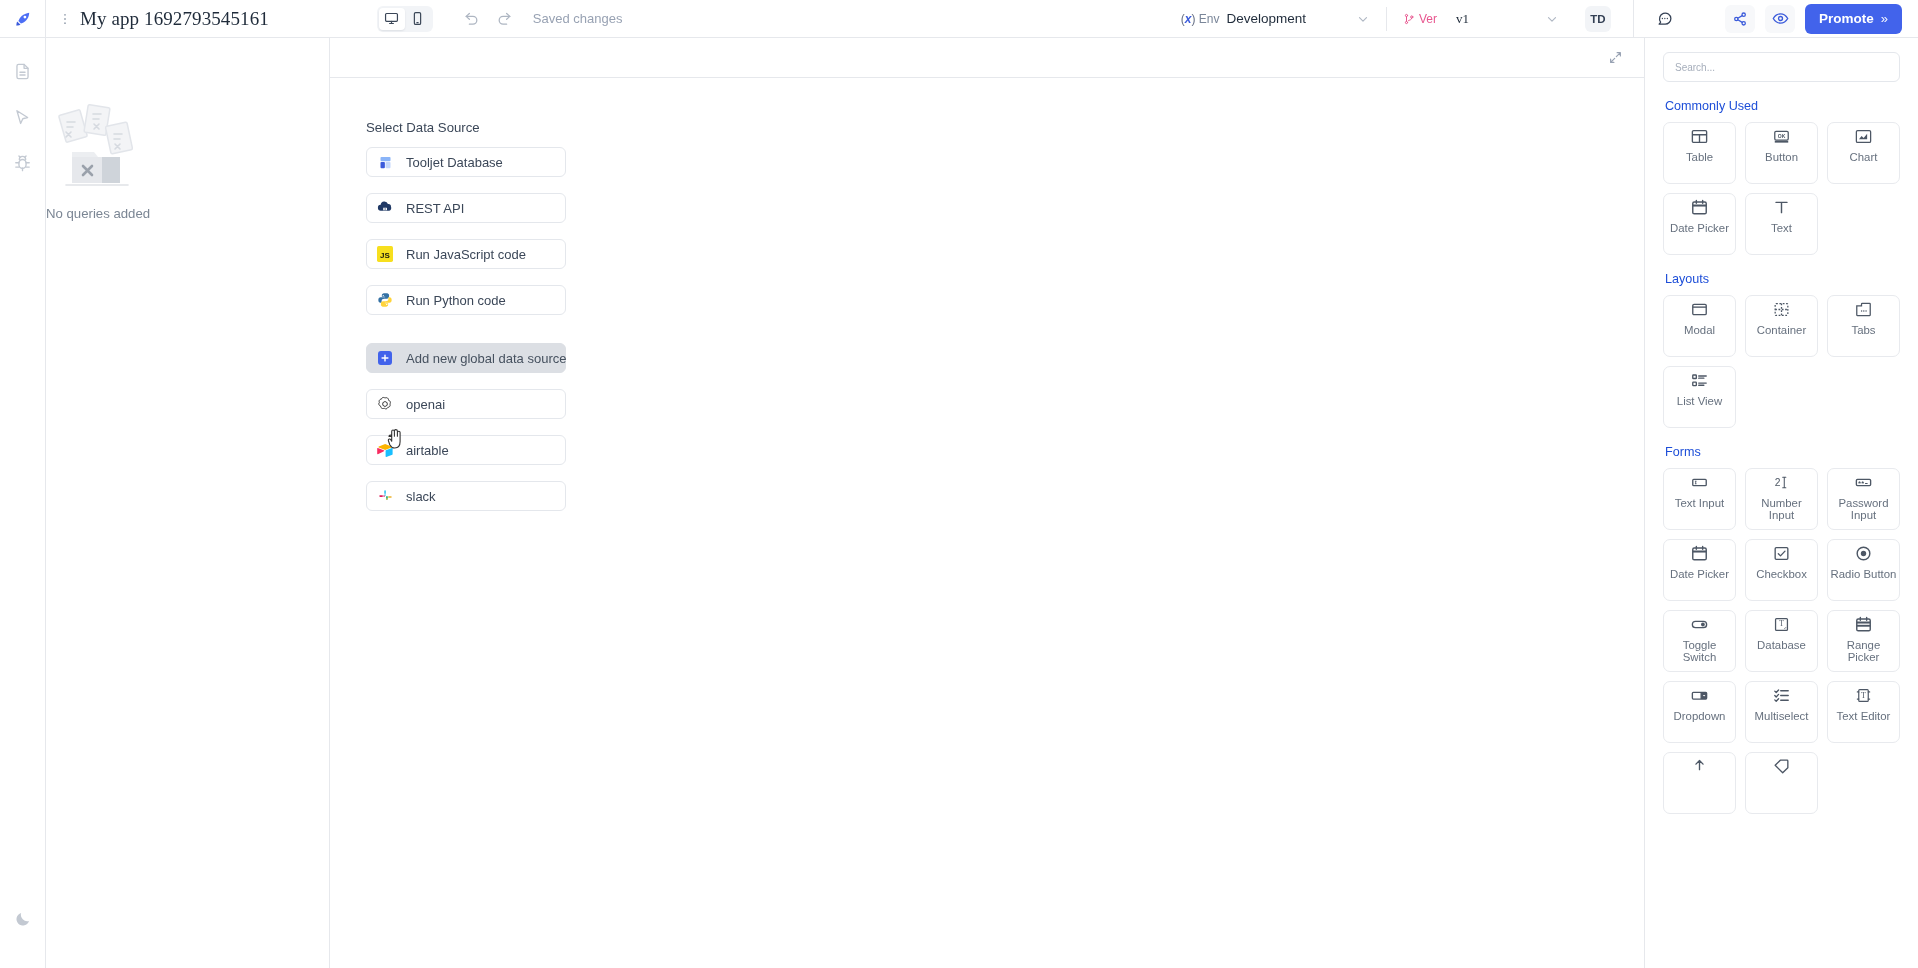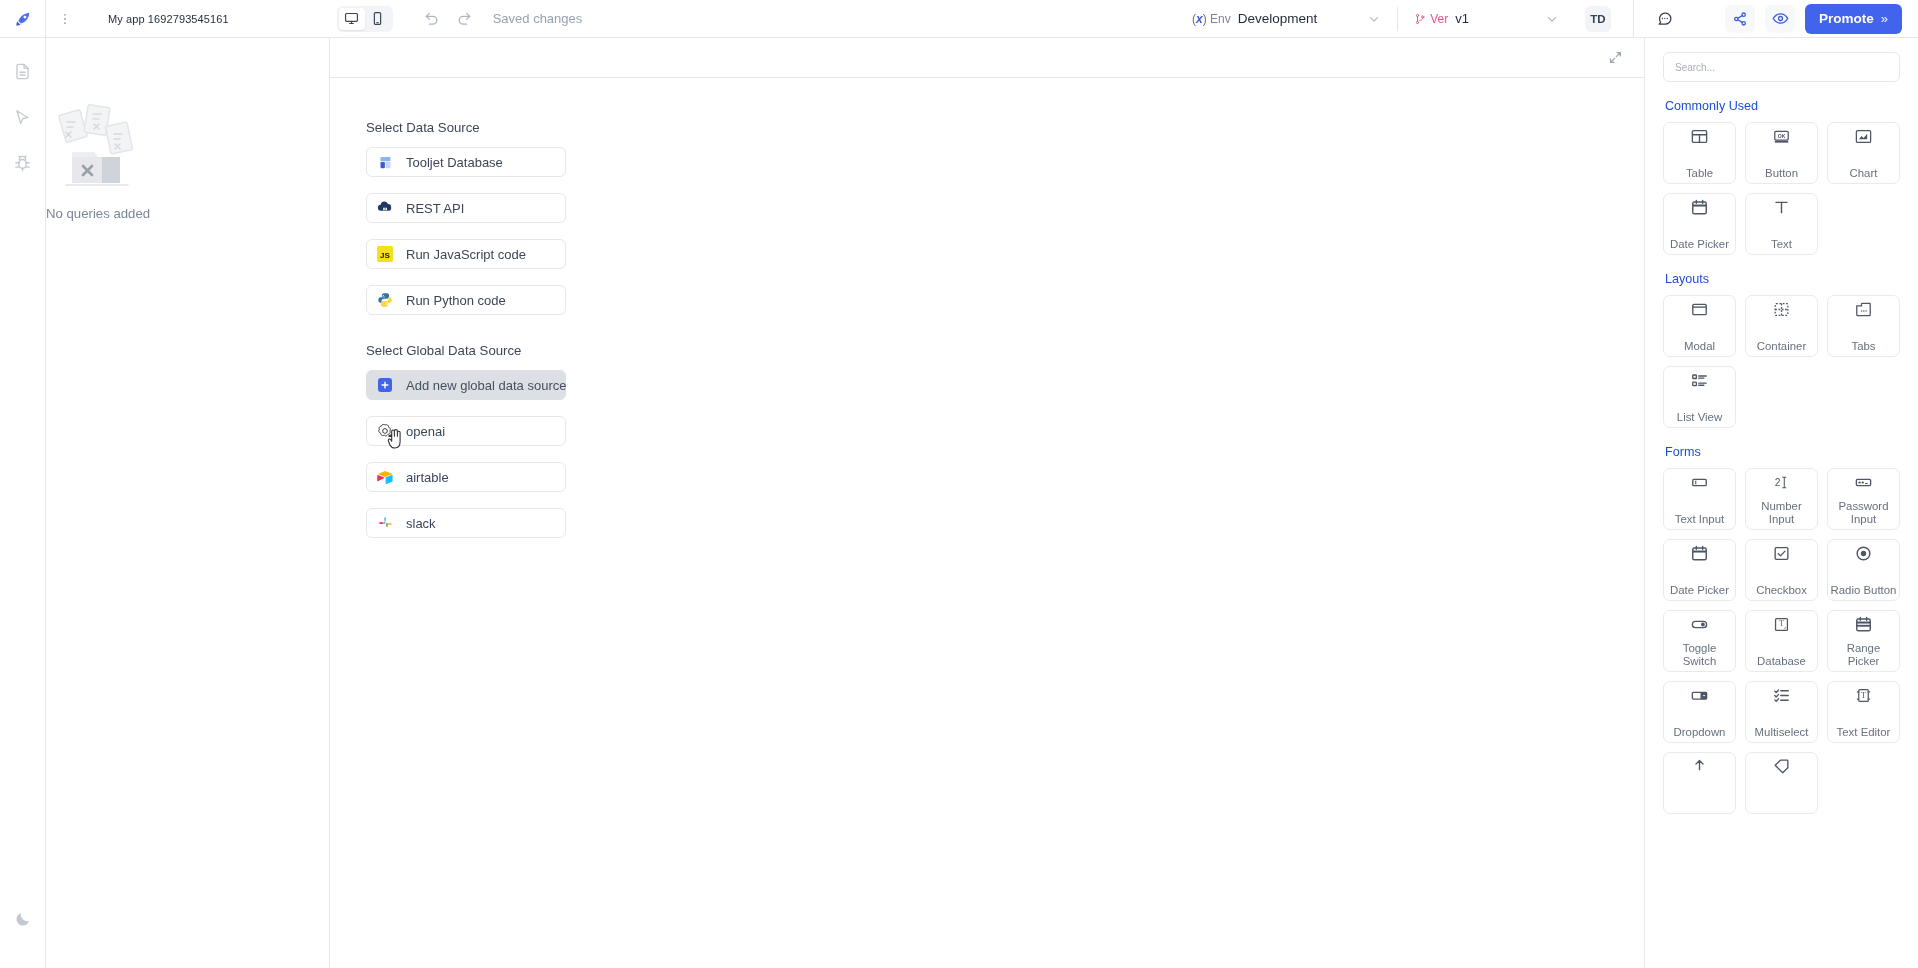--- a/index.html
+++ b/index.html
@@ -28,22 +28,22 @@
   }
   .rocket { width: 20px; height: 20px; }
   .dots-btn {
     width: 26px; height: 38px;
     display: flex; align-items: center; justify-content: center;
     color: #9aa4b2; cursor: pointer; letter-spacing: 0;
     margin-left: 6px;
   }
   .dots-btn svg { display:block; }
   .app-title {
-    font-size: 11px; color: #1f2b3a; margin-left: 30px;
-    white-space: nowrap; letter-spacing: .1px;
+    font-size: 19px; color: #1f2b3a; margin-left: 2px;
+    white-space: nowrap; letter-spacing: .1px; font-family: Liberation Serif, serif;
   }
   .viewport-toggle {
     display: flex; align-items: center;
     background: #f2f4f7; border-radius: 6px;
     padding: 2px; margin-left: 108px;
     height: 26px;
   }
   .vp-btn {
     width: 26px; height: 22px; border-radius: 4px;
     display: flex; align-items: center; justify-content: center;
@@ -59,21 +59,21 @@
 
   .env-group { display: flex; align-items: center; gap: 7px; white-space: nowrap; }
   .env-tag { font-size: 12px; color: #7a8699; }
   .env-tag .paren { color: #667085; }
   .env-tag .x { color: #3b5bdb; font-style: italic; font-weight: 700; }
   .env-value { font-size: 13.5px; color: #1f2b3a; }
   .chev { color: #b0b8c4; display: flex; }
   .env-chev-gap { width: 36px; }
   .divider-v { width: 1px; height: 24px; background: #e6e8ec; margin: 0 16px; }
   .ver-tag { font-size: 12px; color: #e8568f; display: flex; align-items: center; gap: 4px; }
-  .ver-value { font-size: 13px; color: #1f2b3a; margin-left: 0; }
+  .ver-value { font-size: 13px; color: #1f2b3a; margin-left: 12px; font-family: Liberation Serif, serif; }
   .ver-chev-gap { width: 62px; }
   .avatar {
     width: 26px; height: 26px; border-radius: 6px;
     background: #f2f4f7; color: #344054;
     display: flex; align-items: center; justify-content: center;
     font-size: 11.5px; font-weight: 700; margin-left: 26px;
   }
   .right-divider { width: 1px; height: 38px; background: #e6e8ec; margin-left: 22px; }
   .comment-btn { margin-left: 22px; cursor: pointer; color: #344054; display: flex; }
   .icon-sq {
@@ -213,21 +213,21 @@
   }
   .comp-search::placeholder { color: #a6aebb; }
   .sec-title {
     font-size: 12.6px; font-weight: 400; color: #1d4ed8;
     margin: 17px 0 9px 2px;
   }
   .comp-grid { display: grid; grid-template-columns: repeat(3, 1fr); gap: 9px; }
   .comp-card {
     height: 62px; border: 1px solid #e8eaee; border-radius: 7px;
     background: #fff; display: flex; flex-direction: column;
-    align-items: center; justify-content: space-between; gap: 5px;
+    align-items: center; justify-content: flex-start; gap: 5px;
     cursor: grab; padding: 4px 2px;
   }
   .comp-card .ci { color: #4d5765; display: flex; align-items: center; justify-content: center; height: 19px; }
   .comp-card .cl {
     font-size: 11.4px; color: #66707e; text-align: center; line-height: 12.4px;
   }
   .spacer-row { height: 9px; }
 </style>
 </head>
 <body>
@@ -470,21 +470,20 @@
                     <path d="M11.9 2c-2.6 0-4.6.7-4.6 2.6v2.6h4.9v.8H5.3C3.3 8 2 9.4 2 12s1.2 4 3.2 4h1.7v-2.6c0-2.2 1.8-3.4 3.9-3.4h4.1c1.8 0 3.2-1.4 3.2-3.2V4.6C18.1 2.8 16 2 13.9 2z" fill="#3572A5"></path>
                     <path d="M12.1 22c2.6 0 4.6-.7 4.6-2.6v-2.6h-4.9v-.8h6.9c2 0 3.3-1.4 3.3-4s-1.2-4-3.2-4h-1.7v2.6c0 2.2-1.8 3.4-3.9 3.4H9.1C7.3 14 5.9 15.4 5.9 17.2v2.2C5.9 21.2 8 22 10.1 22z" fill="#FFD43B"></path>
                     <circle cx="9.4" cy="5.4" r="1" fill="#fff"></circle>
                       <circle cx="14.6" cy="18.6" r="1" fill="#fff"></circle>
                   </svg>
                 </span>
                 <span class="lbl">Run Python code</span>
               </div>
             </div>
 
-            <div class="ds-title">Select Global Data Source</div>
             <div class="ds-row">
 
               <div class="ds-card highlight">
                 <span class="ds-ico">
                   <svg width="14" height="14" viewBox="0 0 24 24">
                     <rect width="24" height="24" rx="5" fill="#4263eb"></rect>
                     <path d="M12 7v10M7 12h10" stroke="#fff" stroke-width="2.4" stroke-linecap="round"></path>
                   </svg>
                 </span>
                 <span class="lbl">Add new global data source</span>

